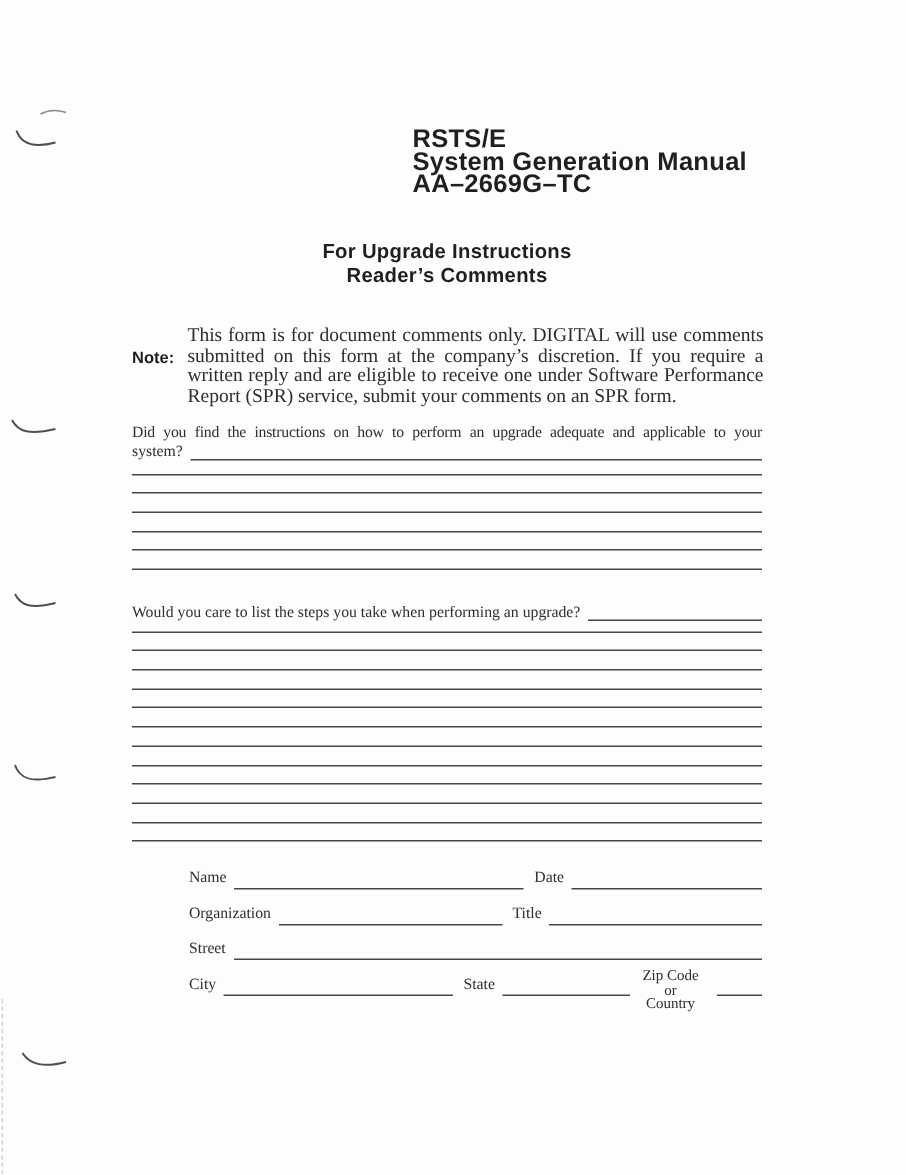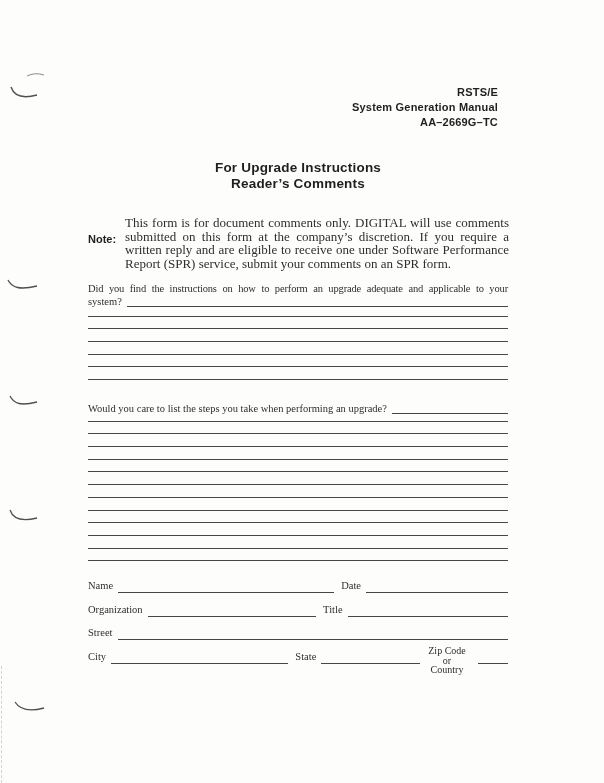--- a/index.html
+++ b/index.html
@@ -13,24 +13,23 @@
     font-family: "Liberation Serif", serif;
     color: #2e2e2e;
     overflow: hidden;
   }
 
   
   .hdr {
     position: absolute;
     top: 85px;
     right: 106px;
-    text-align: right;
     font-family: "Liberation Sans", sans-serif;
     font-weight: bold;
-    font-size: 11px;
+    font-size: 17px;
     line-height: 15px;
     color: #1f1f1f;
     letter-spacing: 0.2px;
   }
 
   
   .ttl {
     position: absolute;
     top: 160px;
     left: 88px;
@@ -62,21 +61,21 @@
 
   .q2 { position: absolute; top: 402px; left: 88px; width: 420px; font-size: 10.5px; }
 
   .rules-a { margin-top: -4px; }
   .rules-b { margin-top: -6px; }
   .rule-line { height: 12.7px; border-bottom: 1px solid #474747; }
 
   
   .cform { position: absolute; top: 578px; left: 88px; width: 420px; font-size: 10.5px; }
   .crow { position: relative; display: flex; align-items: flex-end; height: 15px; margin-bottom: 8.5px; }
-  .crow .lbl { flex: none; line-height: 14px; white-space: nowrap; }
+  .crow .lbl { flex: none; line-height: 14px; white-space: nowrap; margin-left: 38px; }
   .crow .lbl2 { margin-left: 7px; }
   .fline { height: 14px; border-bottom: 1px solid #474747; margin-left: 5px; }
   .f213 { flex-grow: 213; } .f140 { flex-grow: 140; }
   .f168 { flex-grow: 168; } .f160 { flex-grow: 160; }
   .f185 { flex-grow: 185; } .f103 { flex-grow: 103; }
   .f388 { flex-grow: 388; }
   .zip-spacer { flex: none; width: 58px; height: 14px; }
   .zip-line { flex: none; width: 30px; margin-left: 0; }
   .zip-stack {
     position: absolute; right: 32px; bottom: -11px; width: 58px;

